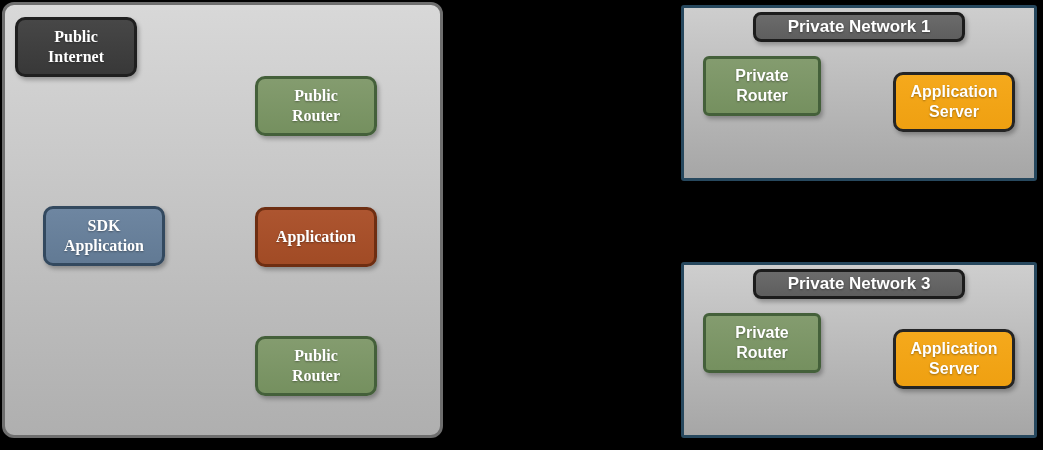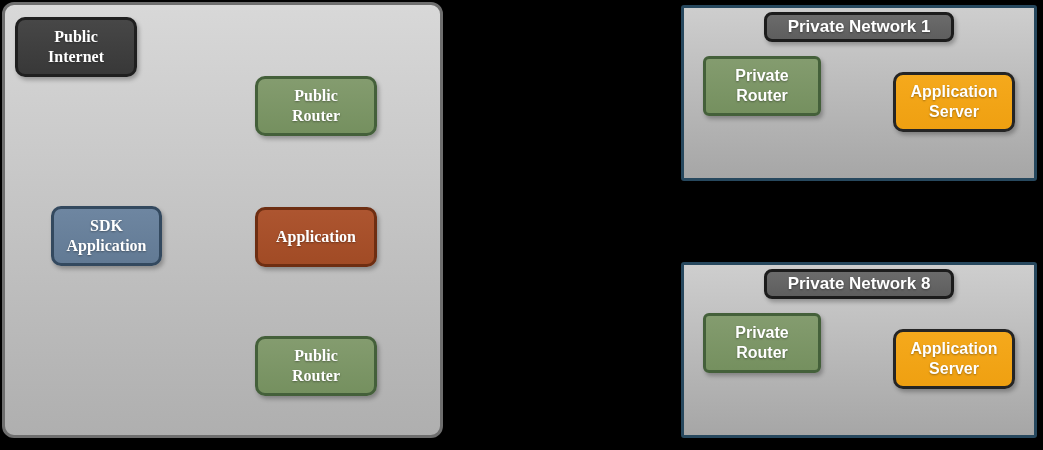--- a/index.html
+++ b/index.html
@@ -52,36 +52,36 @@
     font-weight: bold;
     font-size: 16px;
     line-height: 20px;
     white-space: pre-line;
     text-shadow: 0 1px 2px rgba(0,0,0,0.35);
     box-shadow: 2px 3px 4px rgba(0,0,0,0.28);
   }
   
   .node.public-internet      { left: 10px;  top: 12px;  width: 122px; }
   .node.public-router-top    { left: 250px; top: 71px;  width: 122px; }
-  .node.sdk-application      { left: 46px;  top: 201px; width: 111px; }
+  .node.sdk-application      { left: 38px;  top: 201px; width: 122px; }
   .node.controller           { left: 250px; top: 202px; width: 122px; }
   .node.public-router-bottom { left: 250px; top: 331px; width: 122px; }
 
   
   .zone.network .node.private-router     { left: 19px;  top: 48px; width: 118px; border-radius: 6px; }
   .zone.network .node.application-server { left: 209px; top: 64px; width: 122px; }
 
   
   .net-badge {
     position: absolute;
     box-sizing: border-box;
     left: 50%;
     transform: translateX(-50%);
     top: 4px;
-    width: 190px;
+    width: 212px;
     height: 30px;
     border: 3px solid;
     border-radius: 8px;
     display: flex;
     align-items: center;
     justify-content: center;
     color: #ffffff;
     font-weight: bold;
     font-size: 17px;
     white-space: nowrap;
@@ -114,21 +114,21 @@
     <div class="net-badge" style="background: linear-gradient(rgb(107, 107, 107), rgb(94, 94, 94)); border-color: rgb(28, 28, 28);">Private Network 1</div>
 
     <div class="node private-router" style="background: linear-gradient(rgb(132, 156, 111), rgb(117, 144, 95)); border-color: rgb(68, 96, 58);">Private
 Router</div>
 
     <div class="node application-server" style="background: linear-gradient(rgb(245, 169, 28), rgb(239, 160, 17)); border-color: rgb(37, 37, 37);">Application
 Server</div>
   </div>
 
   <div class="zone network network-2" style="background: linear-gradient(rgb(206, 206, 206), rgb(166, 166, 166)); border-color: rgb(39, 72, 94);">
-    <div class="net-badge" style="background: linear-gradient(rgb(107, 107, 107), rgb(94, 94, 94)); border-color: rgb(28, 28, 28);">Private Network 8</div>
+    <div class="net-badge" style="background: linear-gradient(rgb(107, 107, 107), rgb(94, 94, 94)); border-color: rgb(28, 28, 28);">Private Network 3</div>
 
     <div class="node private-router" style="background: linear-gradient(rgb(132, 156, 111), rgb(117, 144, 95)); border-color: rgb(68, 96, 58);">Private
 Router</div>
 
     <div class="node application-server" style="background: linear-gradient(rgb(245, 169, 28), rgb(239, 160, 17)); border-color: rgb(37, 37, 37);">Application
 Server</div>
   </div>
 
 </div>
 

